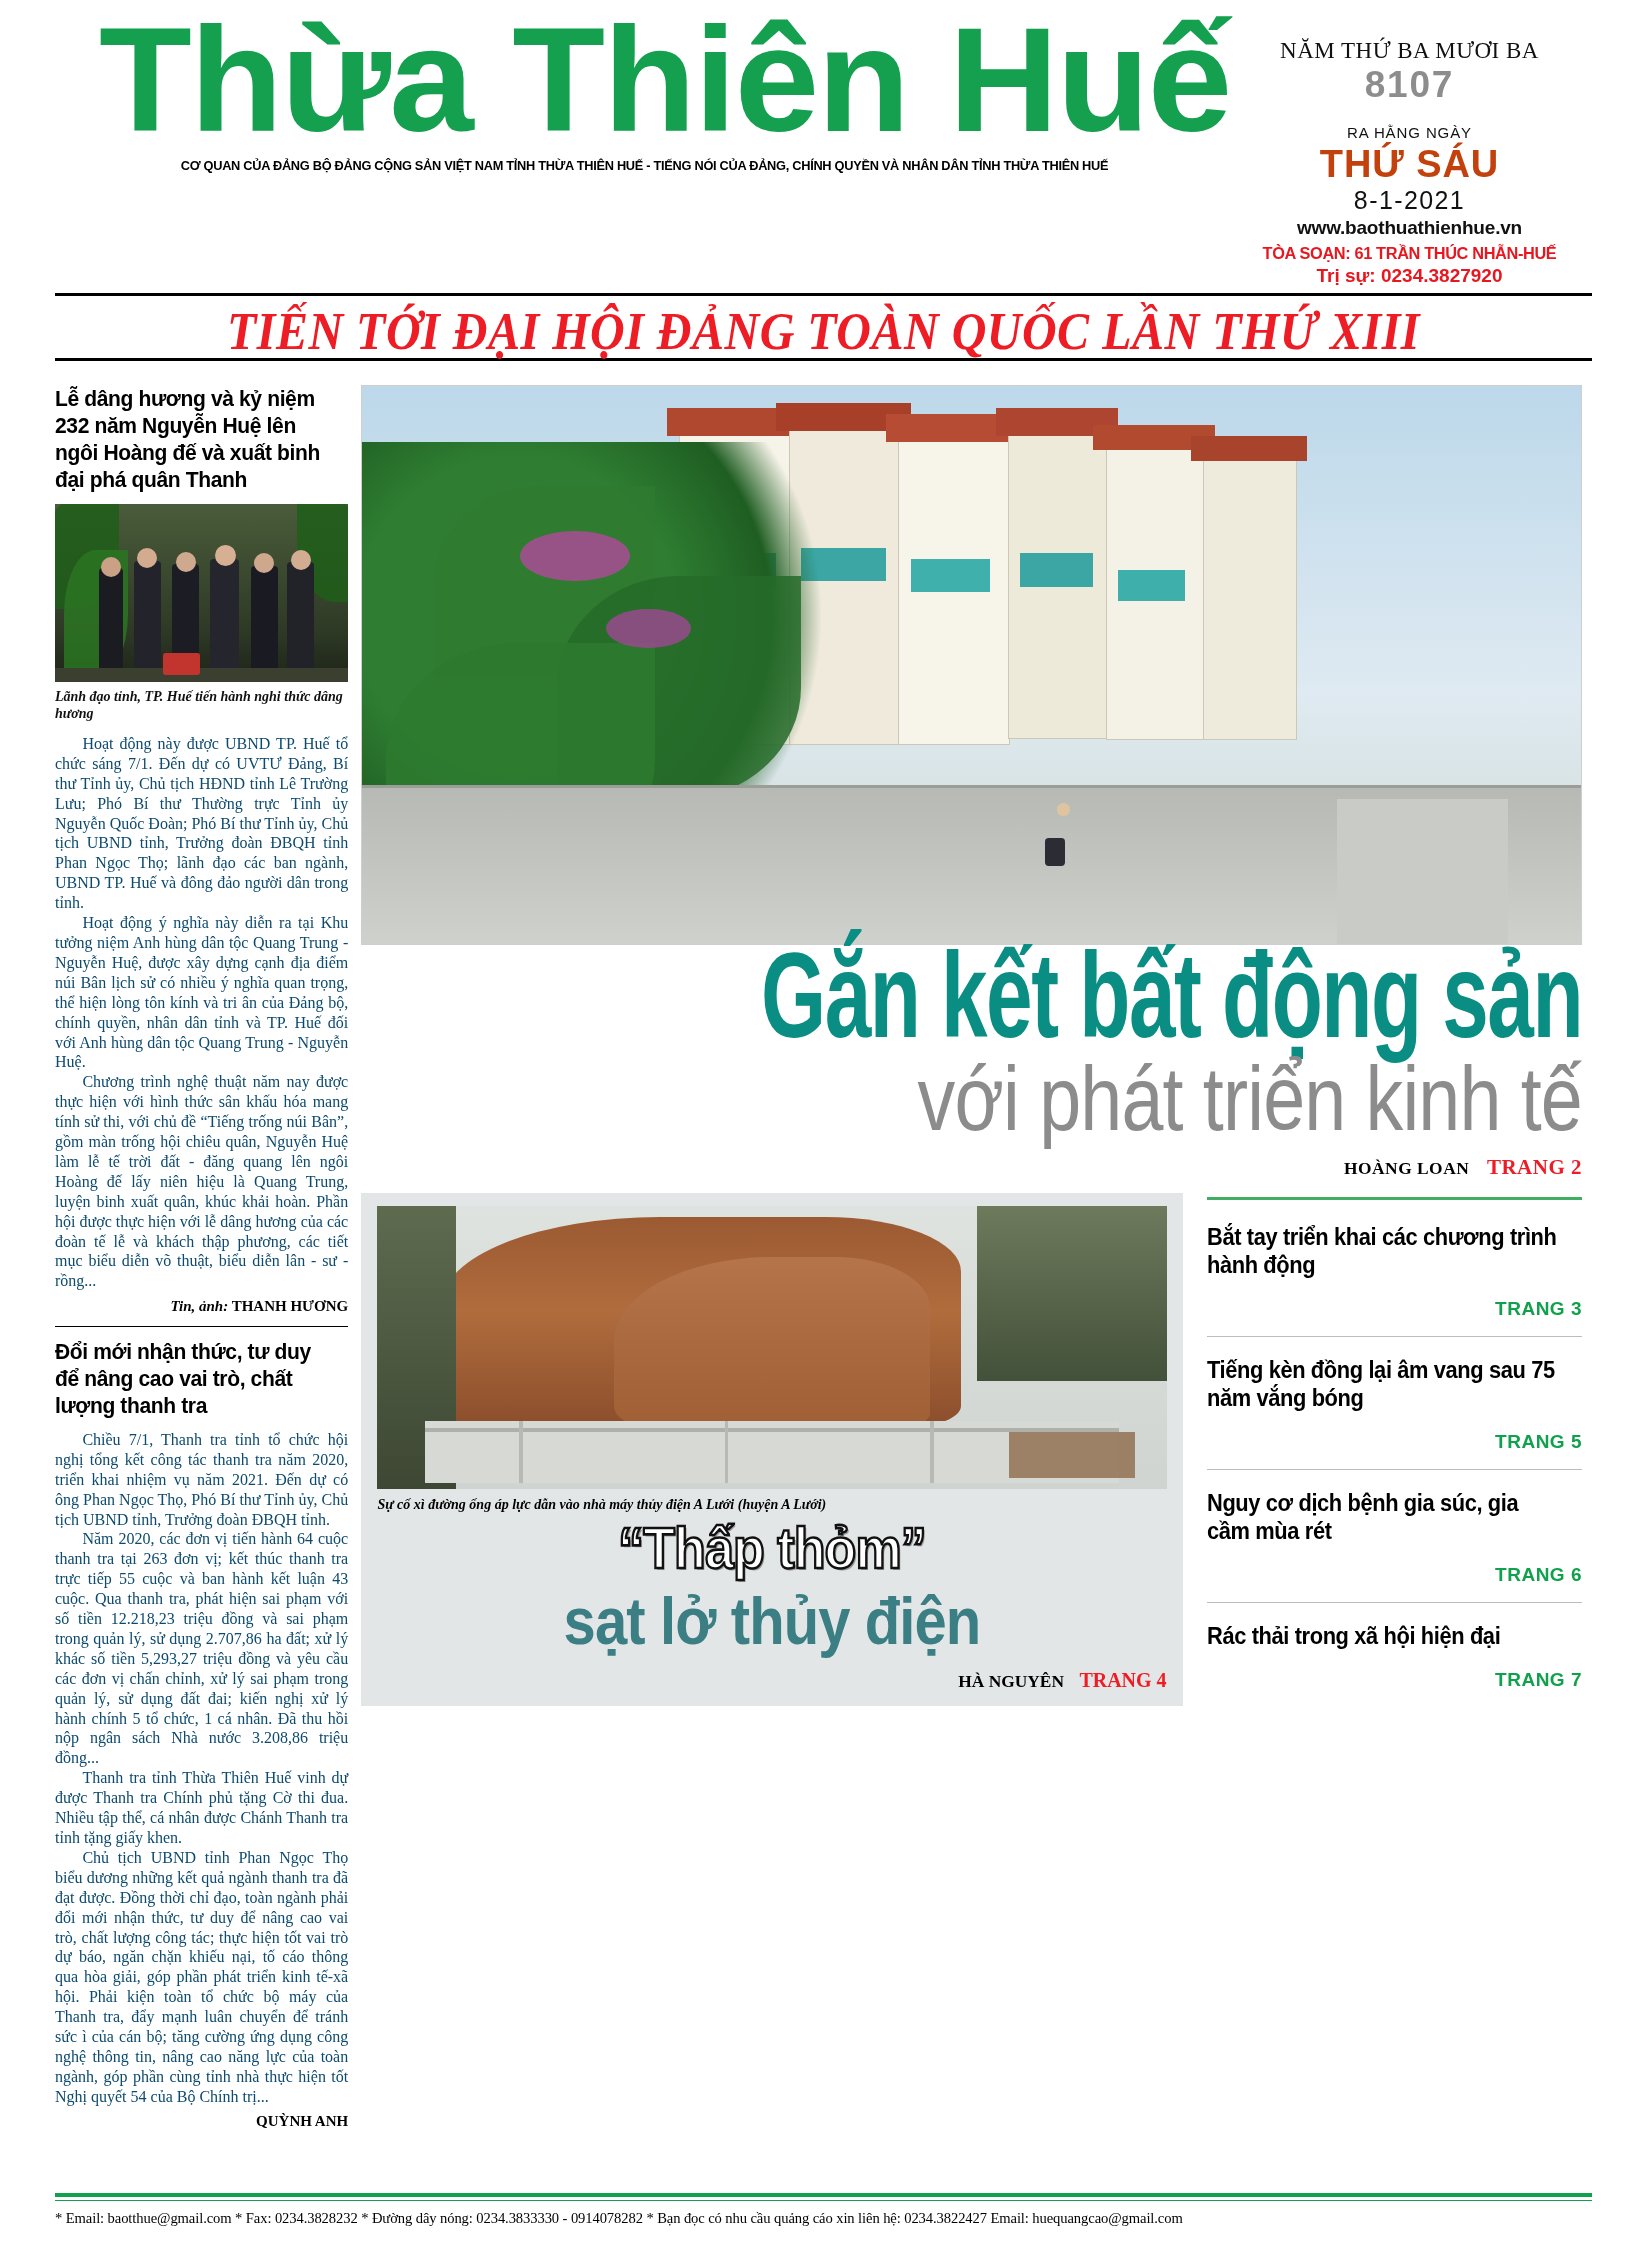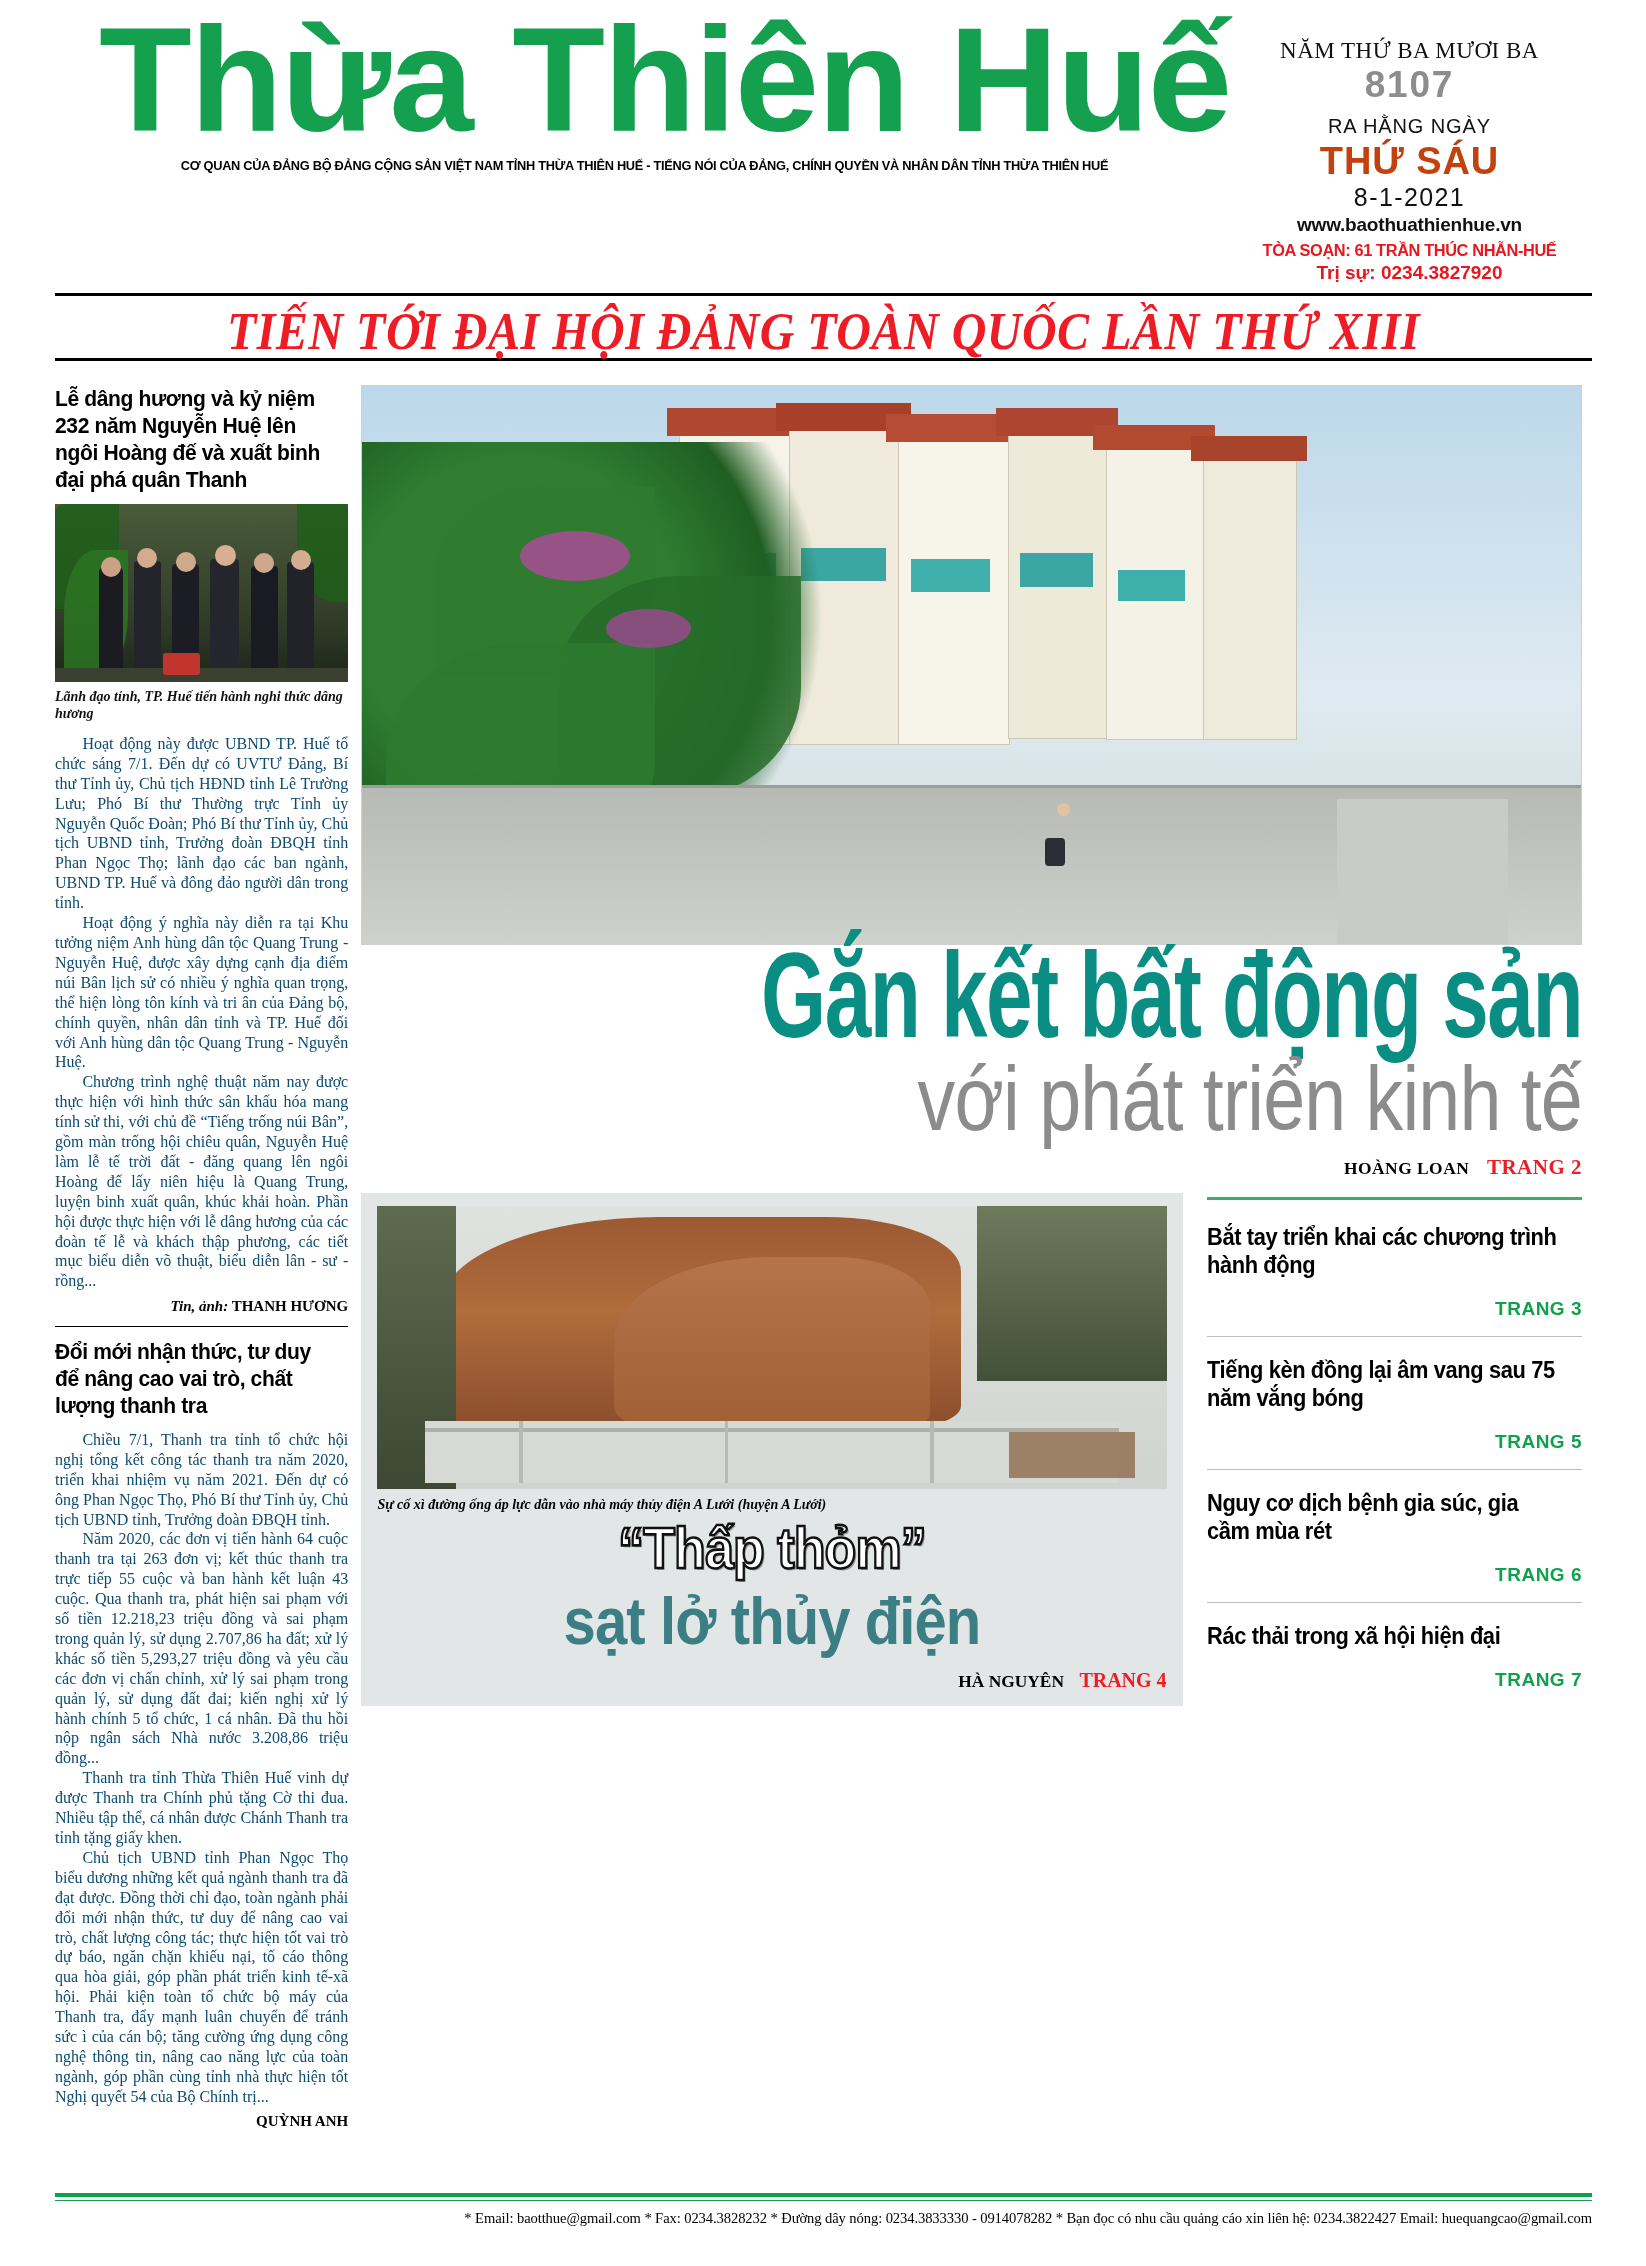--- a/index.html
+++ b/index.html
@@ -34,21 +34,21 @@
     font-family:"Liberation Sans", sans-serif;
     font-weight:700;
     font-size:13.2px;
     letter-spacing:-0.3px;
     color:#000;
     transform:scaleX(0.97);
   }
   .mast-right{position:absolute;right:0;top:38px;width:365px;text-align:center;}
   .mr-year{font-family:"Liberation Serif",serif;font-size:23px;letter-spacing:0.5px;color:#111;}
   .mr-issue{font-family:"Liberation Sans",sans-serif;font-weight:700;font-size:37px;color:#8d8d8d;letter-spacing:1.8px;line-height:1.1;margin-top:0.9px;}
-  .mr-daily{font-family:"Liberation Sans",sans-serif;font-size:20px;color:#111;letter-spacing:0.9px;margin-top:9px;}
+  .mr-daily{font-family:"Liberation Sans",sans-serif;font-size:15px;color:#111;letter-spacing:0.9px;margin-top:18px;}
   .mr-day{font-family:"Liberation Sans",sans-serif;font-weight:700;font-size:38px;color:#c2410c;letter-spacing:0.9px;line-height:1.05;margin-top:4.6px;}
   .mr-date{font-family:"Liberation Sans",sans-serif;font-size:25px;color:#111;letter-spacing:1.4px;margin-top:0.9px;}
   .mr-web{font-family:"Liberation Sans",sans-serif;font-weight:700;font-size:19px;color:#111;letter-spacing:-0.2px;margin-top:1.8px;}
   .mr-office{font-family:"Liberation Sans",sans-serif;font-weight:700;font-size:17.4px;color:#e8171f;letter-spacing:-0.4px;margin-top:4.6px;transform:scaleX(0.94);}
   .mr-phone{font-family:"Liberation Sans",sans-serif;font-weight:700;font-size:19px;color:#e8171f;letter-spacing:0px;margin-top:0.9px;}
 
   
   .banner-wrap{position:relative;margin-top:19px;font-style:italic;}
   .banner-rule{height:2.7px;background:#000;}
   .banner-text{
@@ -148,21 +148,21 @@
     text-align:right;font-family:"Liberation Sans",sans-serif;font-weight:700;
     font-size:19px;color:#10a14c;letter-spacing:0.5px;margin-top:18.3px;
   }
   .t-sep{height:0.9px;background:#bdbdbd;margin:16.4px 0 20px;}
 
   
   .footer{position:absolute;left:55px;right:55px;bottom:40px;}
   .f-rule{height:4.6px;background:#10a14c;}
   .f-rule2{height:0.9px;background:#10a14c;margin-top:2.7px;}
   .f-text{
-    text-align:right;font-family:"Liberation Serif",serif;font-size:14.6px;
+    text-align:left;font-family:"Liberation Serif",serif;font-size:14.6px;
     margin-top:9.1px;color:#000;letter-spacing:-0.1px;
   }
 
   
   .ph-sky{position:absolute;inset:0;background:linear-gradient(#bcd8ea,#dfeaf2 55%,#cfd9d2);}
   .leaf{position:absolute;border-radius:50% 0 50% 0;background:#2f6b2a;opacity:.85;}
   .house{position:absolute;background:#f3f0e6;border:0.9px solid #cdc8b5;}
   .roof{position:absolute;background:#a2422c;}
   .road{position:absolute;background:#b9bcb8;}
   .person{position:absolute;border-radius:3.7px;}

